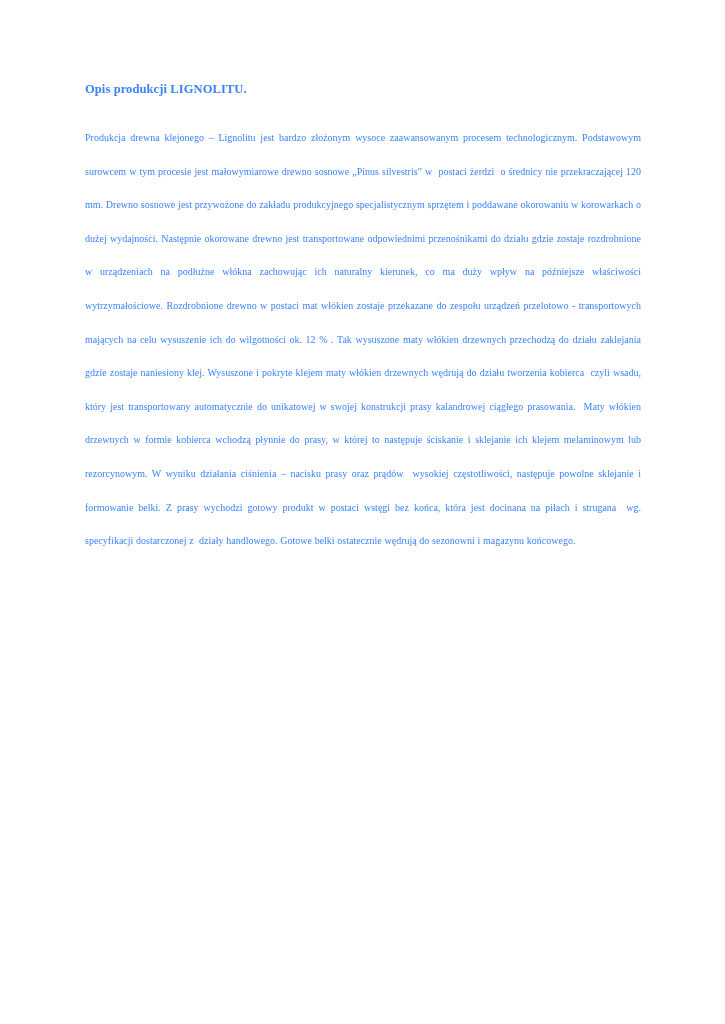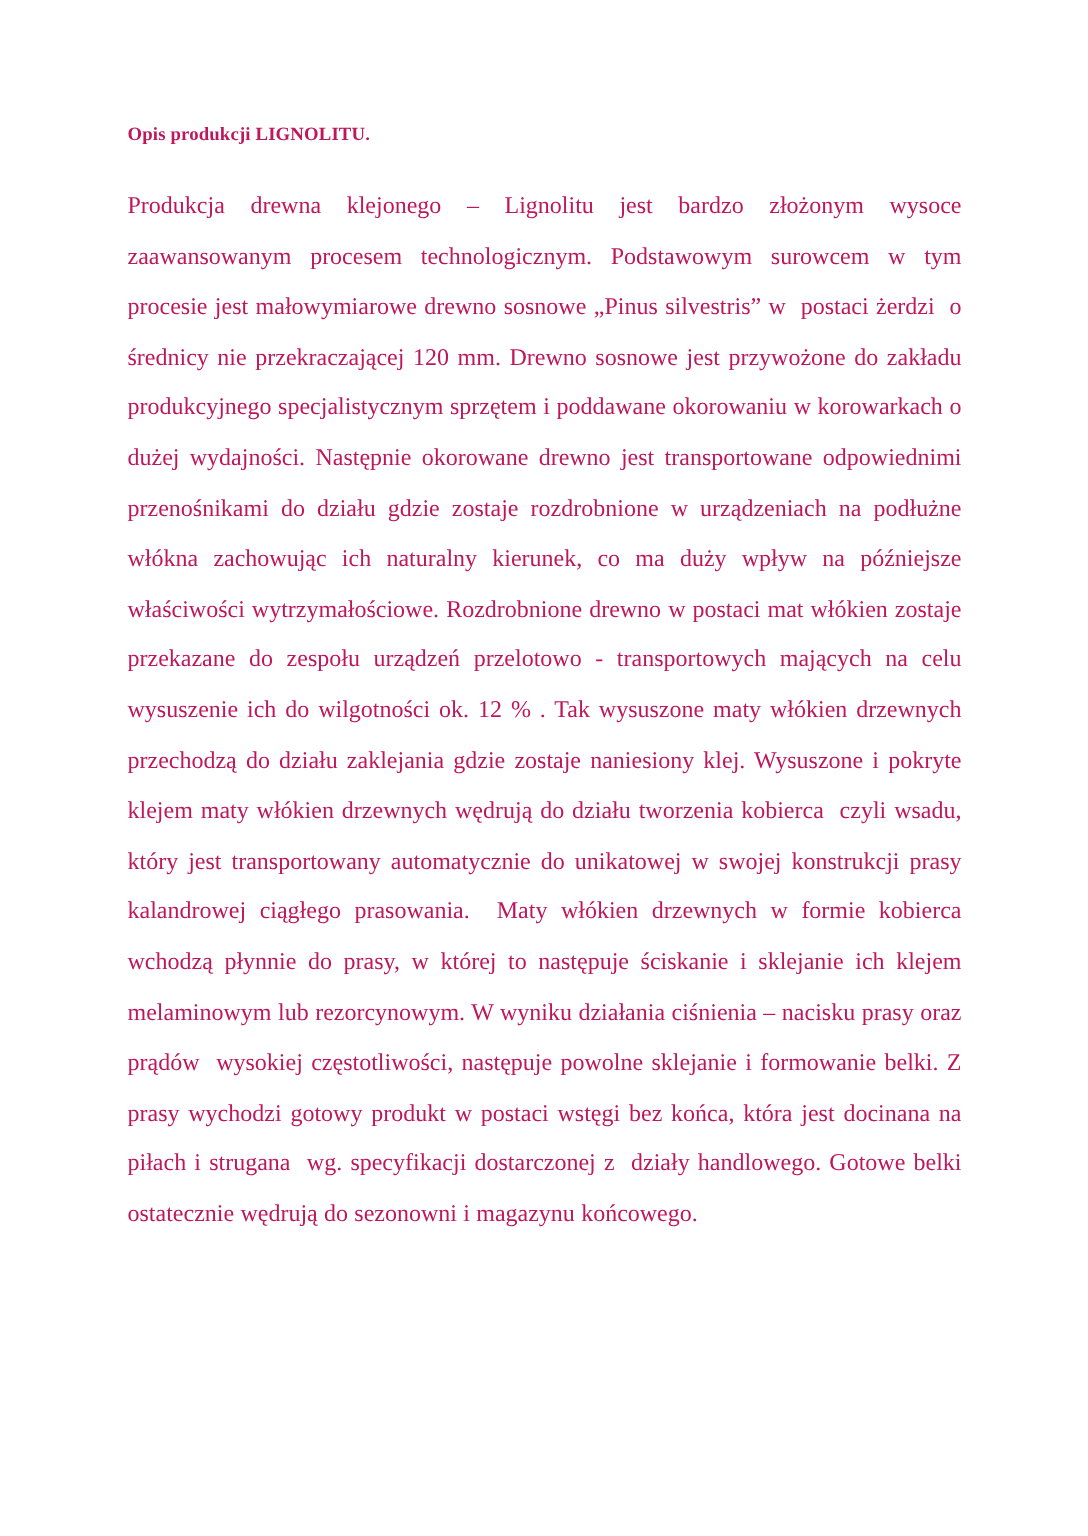--- a/index.html
+++ b/index.html
@@ -8,37 +8,37 @@
     background: #ffffff;
   }
   .page {
     position: relative;
     width: 725px;
     height: 1024px;
     background: #ffffff;
     margin: 0 auto;
     overflow: hidden;
     font-family: "Liberation Serif", "DejaVu Serif", serif;
-    color: #be185d;
+    color: #3b82f6;
   }
   .content {
     position: absolute;
     left: 85px;
     top: 82px;
     width: 556px;
   }
   .doc-title {
     font-size: 12.5px;
     font-weight: bold;
     line-height: 1.2;
     margin: 0 0 0 0;
     letter-spacing: 0.1px;
   }
   .body-text {
-    font-size: 16px;
+    font-size: 10px;
     line-height: 33.6px;
     text-align: justify;
     text-justify: inter-word;
     margin: 24px 0 0 0;
     white-space: pre-wrap;
     word-spacing: 0.2px;
   }
 </style>
 </head>
 <body>

